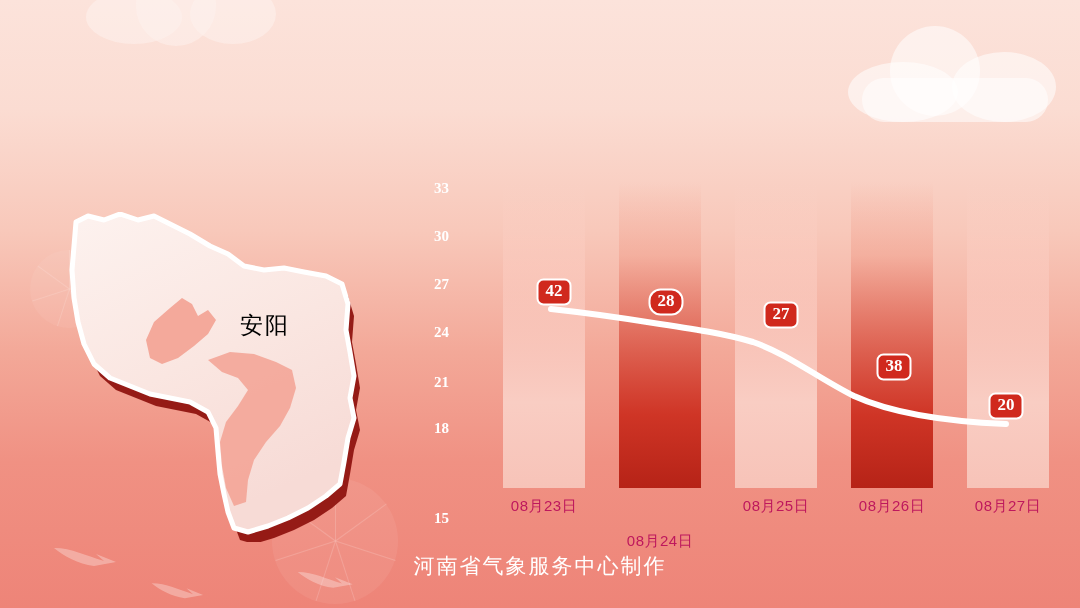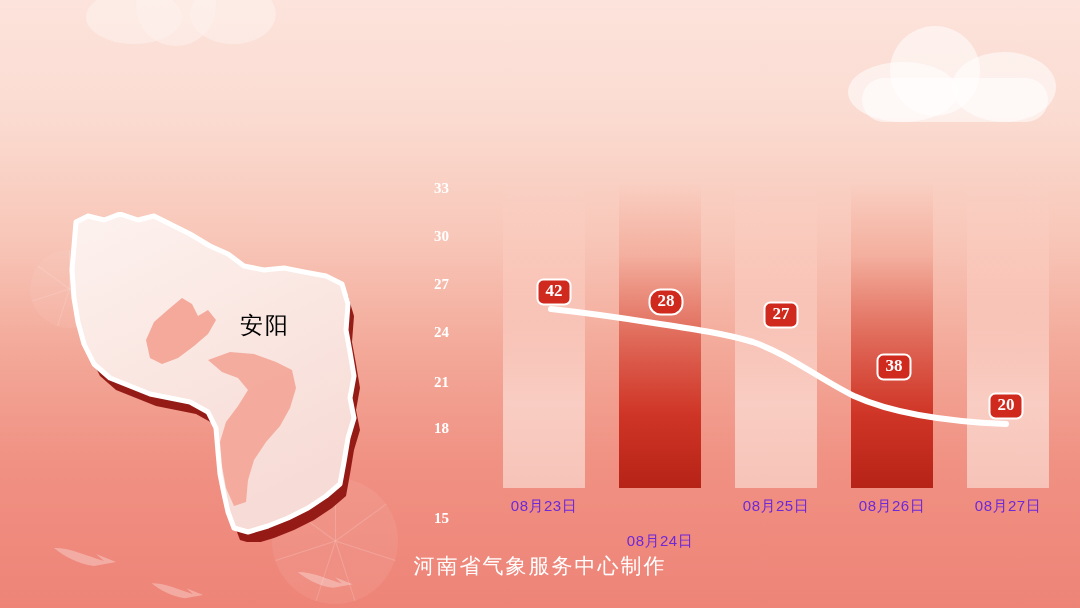--- a/index.html
+++ b/index.html
@@ -80,21 +80,21 @@
     white-space:nowrap;
   }
 
   .bar { position:absolute; bottom:0; width:82px; }
   .bar.light { background:linear-gradient(180deg, rgba(255,255,255,0) 0%, rgba(255,214,205,.35) 28%, #f9cdc3 72%, #f7c3b8 100%); }
   .bar.dark  { background:linear-gradient(180deg, rgba(255,255,255,0) 0%, rgba(240,150,130,.42) 24%, #cf3526 76%, #b62317 100%); }
 
   .xlabel {
     position:absolute; top:100%; margin-top:9px;
     width:120px; text-align:center;
-    color:#6d28d9; font-size:15px; letter-spacing:.5px;
+    color:#be185d; font-size:15px; letter-spacing:.5px;
     white-space:nowrap;
   }
 
   #line-svg { position:absolute; left:0; top:0; width:570px; height:306px; overflow:visible; }
 
   .badge {
     position:absolute; transform:translate(-50%,-50%);
     background:#d0291d; color:#ffffff;
     border:2px solid #ffffff; border-radius:7px;
     font-size:17px; font-weight:bold; font-family:"Liberation Serif", serif;

